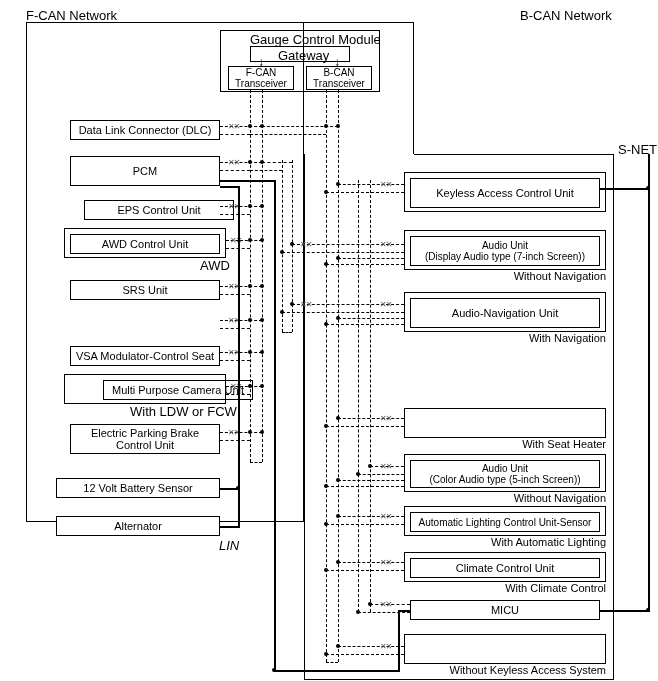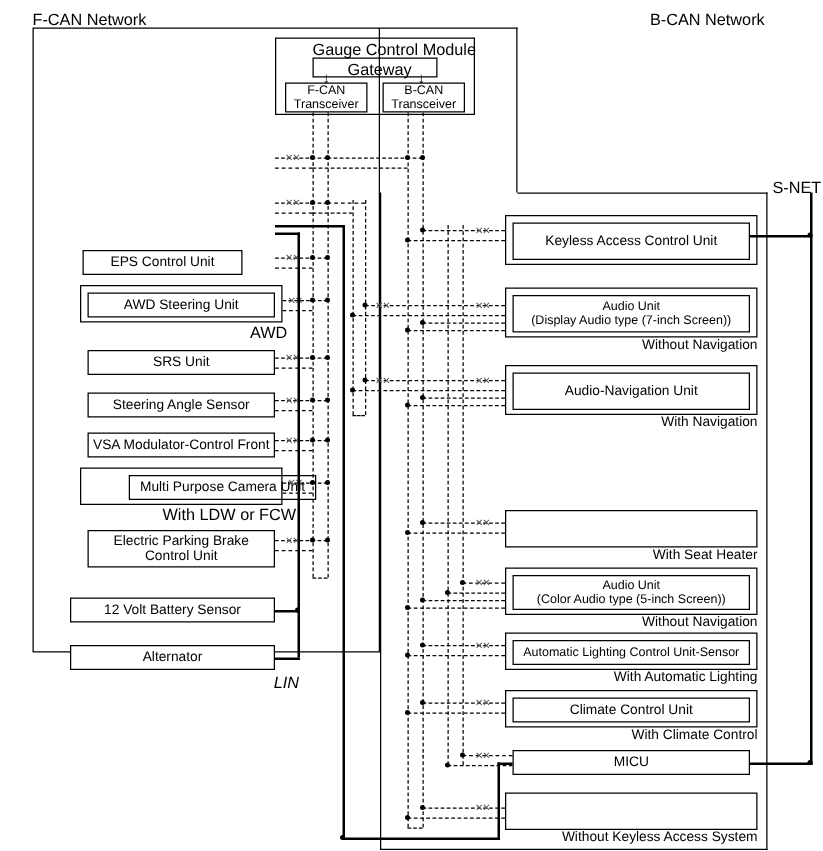--- a/index.html
+++ b/index.html
@@ -87,27 +87,28 @@
   <div class="frame" style="left:250px; top:46px; width:100px; height:16px;"></div>
   <div class="label" style="left:278px; top:48px;">Gateway</div>
   <div class="box" style="left:228px; top:66px; width:66px; height:24px; font-size:10px; white-space:pre;">F-CAN
 Transceiver</div>
   <div class="box" style="left:306px; top:66px; width:66px; height:24px; font-size:10px; white-space:pre;">B-CAN
 Transceiver</div>
 
   <div class="label" style="left:258px; top:55px; font-size:12px;">↓</div>
   <div class="label" style="left:334px; top:55px; font-size:12px;">↓</div>
 
-  <div class="box" style="left:66px; top:200px; width:128px; height:20px;">EPS Control Unit</div>
-  <div class="box" style="left:70px; top:234px; width:150px; height:20px;">AWD Steering Unit</div>
+  <div class="box" style="left:70px; top:120px; width:150px; height:20px;">Data Link Connector (DLC)</div>
+  <div class="box" style="left:70px; top:156px; width:150px; height:30px;">PCM</div>
+  <div class="box" style="left:84px; top:200px; width:150px; height:20px;">EPS Control Unit</div>
+  <div class="box" style="left:70px; top:234px; width:150px; height:20px;">AWD Control Unit</div>
   <div class="frame" style="left:64px; top:228px; width:162px; height:30px;"></div>
   <div class="label" style="left:200px; top:258px;">AWD</div>
   <div class="box" style="left:70px; top:280px; width:150px; height:20px;">SRS Unit</div>
-  <div class="box" style="left:70px; top:314px; width:150px; height:20px;">Steering Angle Sensor</div>
-  <div class="box" style="left:70px; top:346px; width:150px; height:20px;">VSA Modulator-Control Front</div>
+  <div class="box" style="left:70px; top:346px; width:150px; height:20px;">VSA Modulator-Control Seat</div>
   <div class="box" style="left:70px; top:380px; width:150px; height:20px;margin-left:33px;">Multi Purpose Camera Unit</div>
   <div class="frame" style="left:64px; top:374px; width:162px; height:30px;"></div>
   <div class="label" style="left:130px; top:404px;">With LDW or FCW</div>
   <div class="box" style="left:70px; top:424px; width:150px; height:30px; white-space:pre;">Electric Parking Brake
 Control Unit</div>
 
   <div class="box" style="left:56px; top:478px; width:164px; height:20px;">12 Volt Battery Sensor</div>
   <div class="box" style="left:56px; top:516px; width:164px; height:20px;">Alternator</div>
   <div class="label" style="left:219px; top:538px;font-style:italic;">LIN</div>
 

